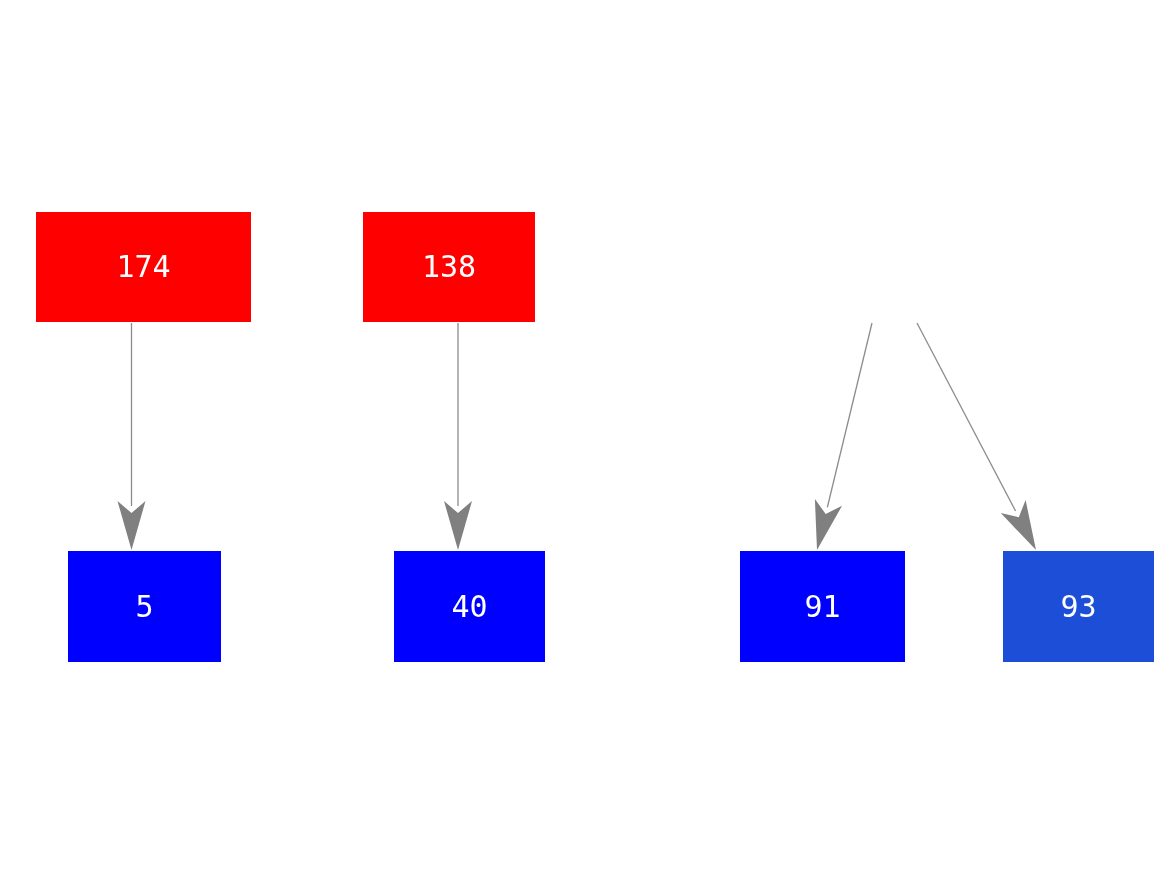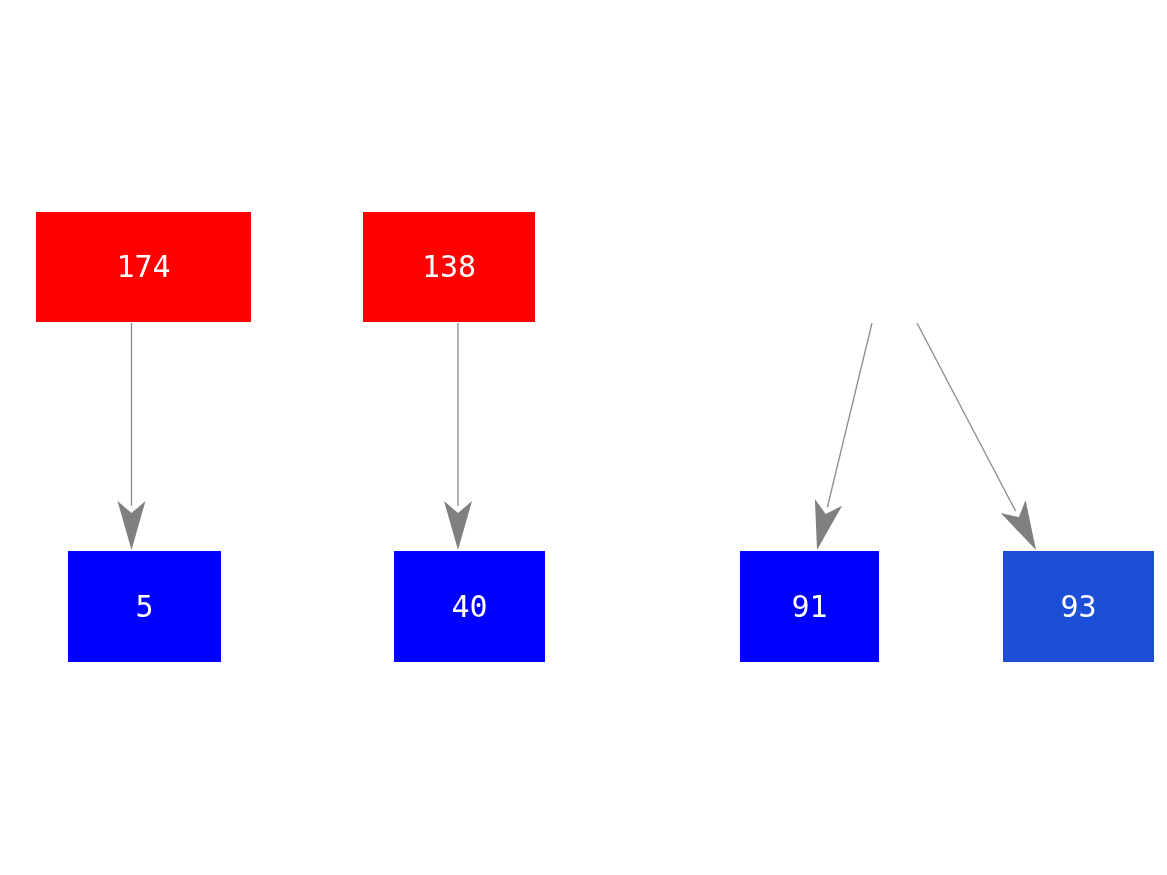--- a/index.html
+++ b/index.html
@@ -59,20 +59,20 @@
       </div>
       <div class="node" style="left: 351px; top: 212px; width: 172px; height: 110px; background: rgb(255, 0, 0);">
         <span class="node-label" style="color: rgb(255, 255, 255);">138</span>
       </div>
       <div class="node" style="left: 56px; top: 551px; width: 153px; height: 111px; background: rgb(0, 0, 255);">
         <span class="node-label" style="color: rgb(255, 255, 255);">5</span>
       </div>
       <div class="node" style="left: 382px; top: 551px; width: 151px; height: 111px; background: rgb(0, 0, 255);">
         <span class="node-label" style="color: rgb(255, 255, 255);">40</span>
       </div>
-      <div class="node" style="left: 728px; top: 551px; width: 139px; height: 111px; background: rgb(0, 0, 255);">
+      <div class="node" style="left: 728px; top: 551px; width: 165px; height: 111px; background: rgb(0, 0, 255);">
         <span class="node-label" style="color: rgb(255, 255, 255);">91</span>
       </div>
       <div class="node" style="left: 991px; top: 551px; width: 151px; height: 111px; background: #1d4ed8;">
         <span class="node-label" style="color: rgb(255, 255, 255);">93</span>
       </div>
     </div>
 </div>
 
 </body></html>

